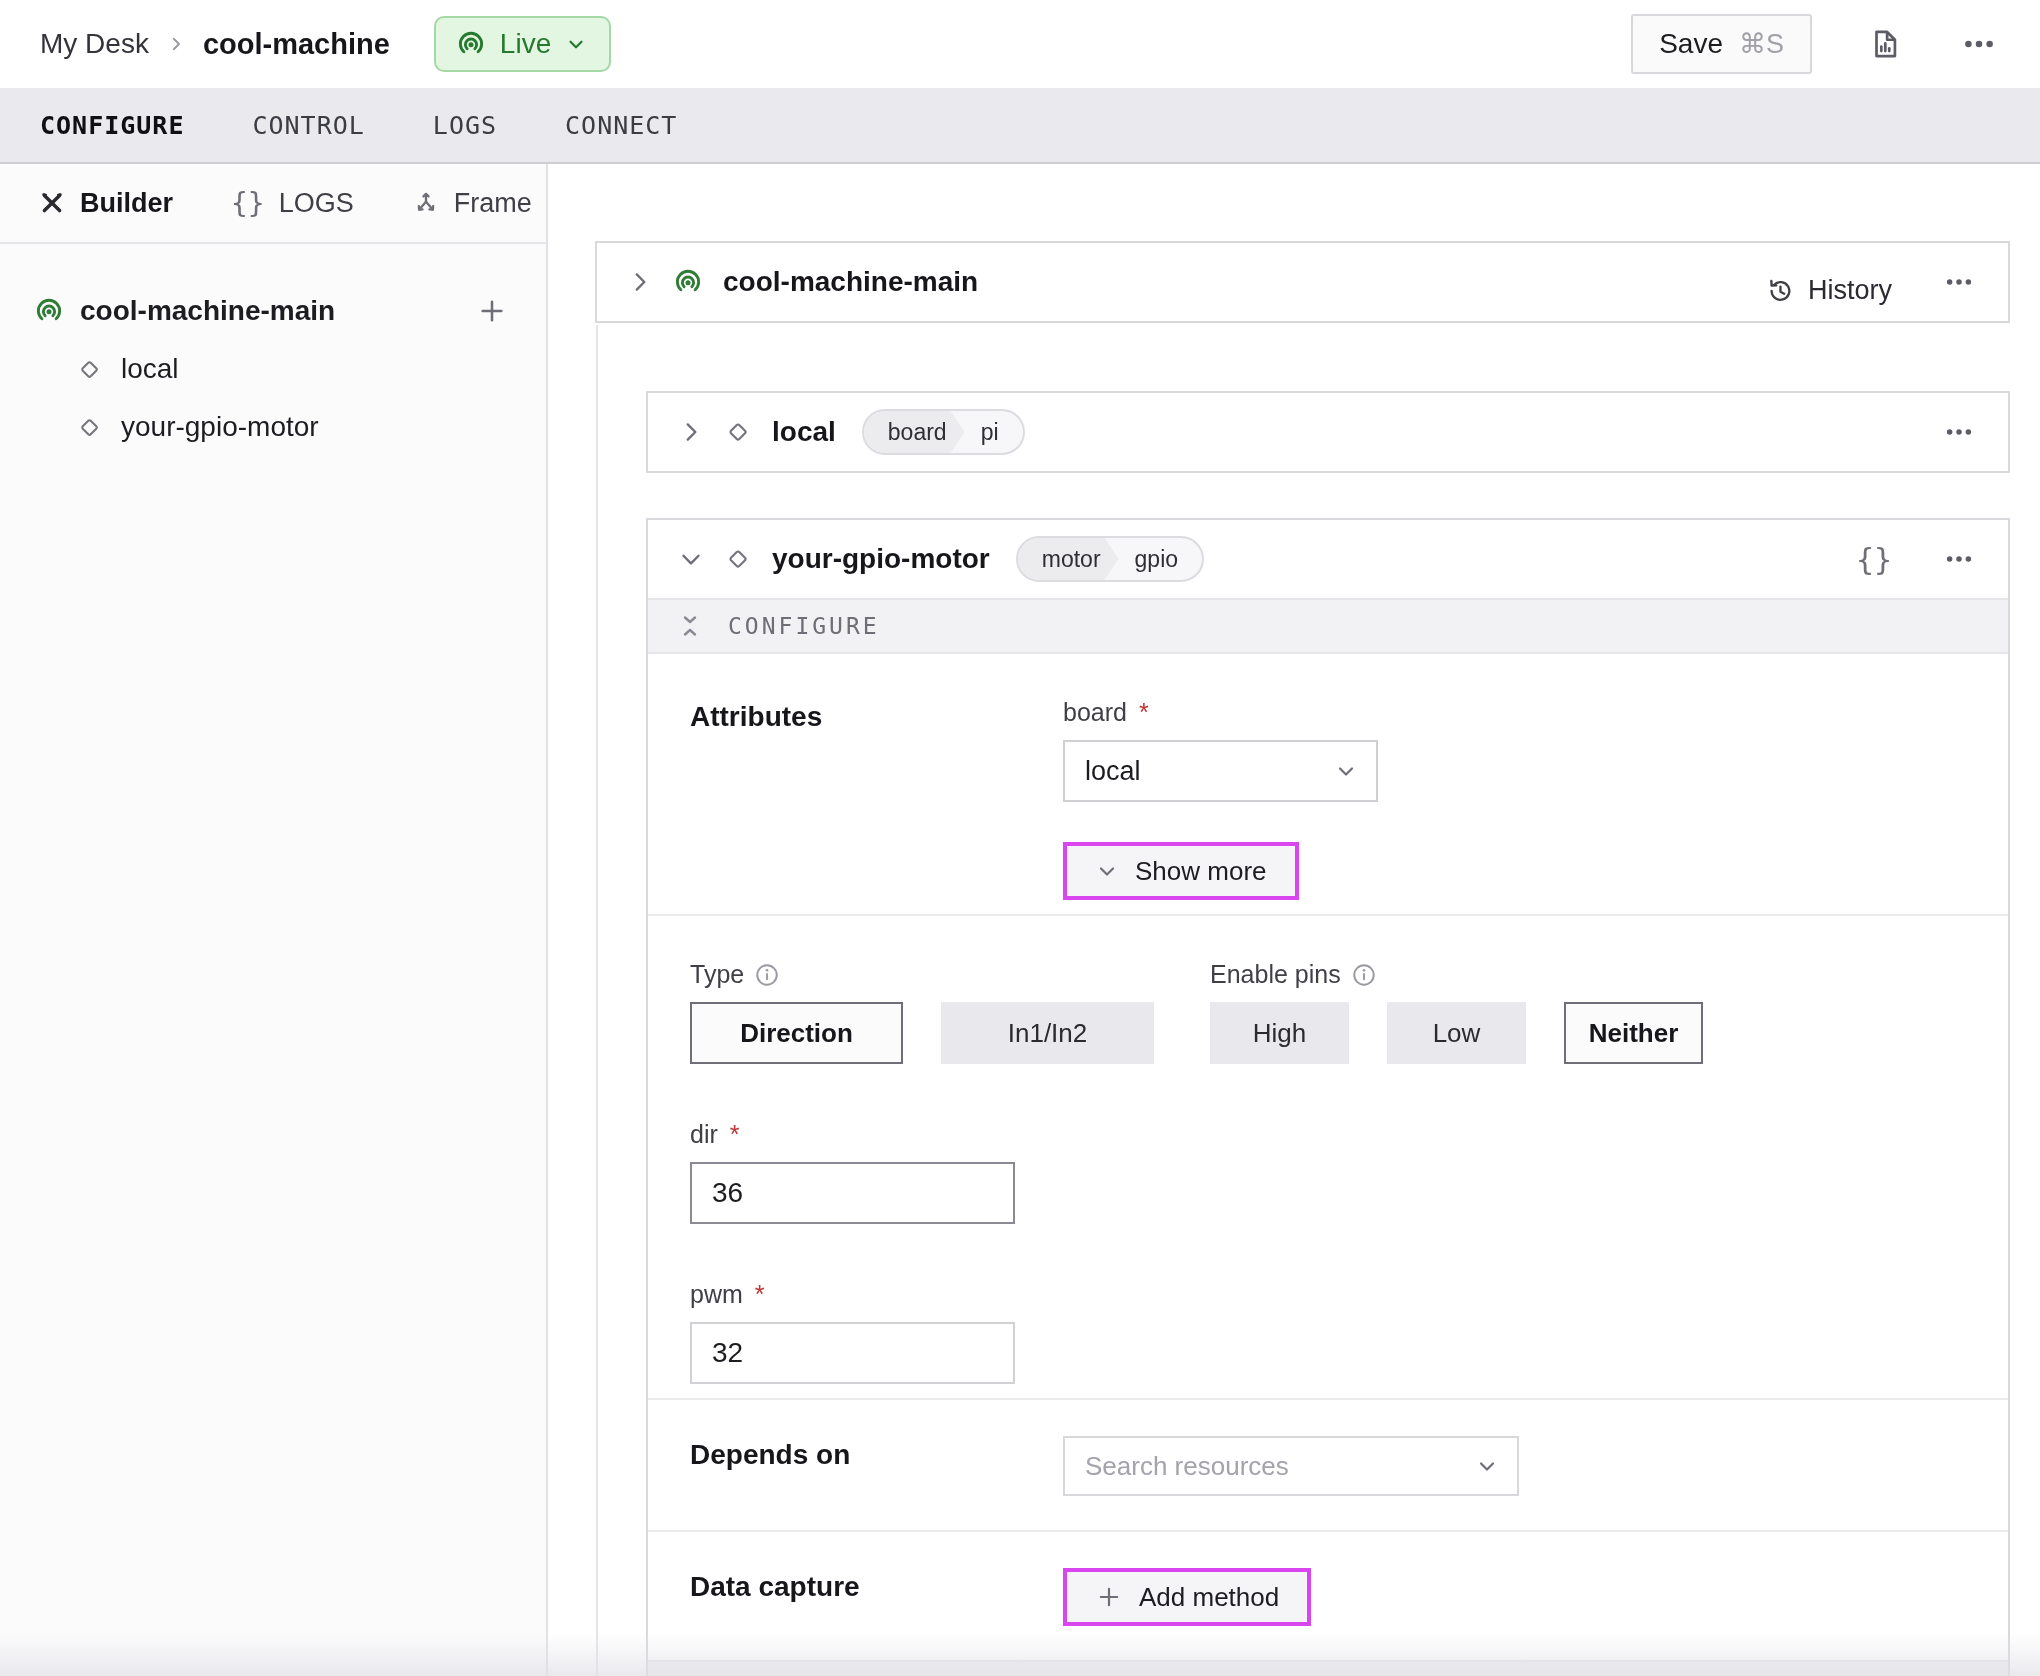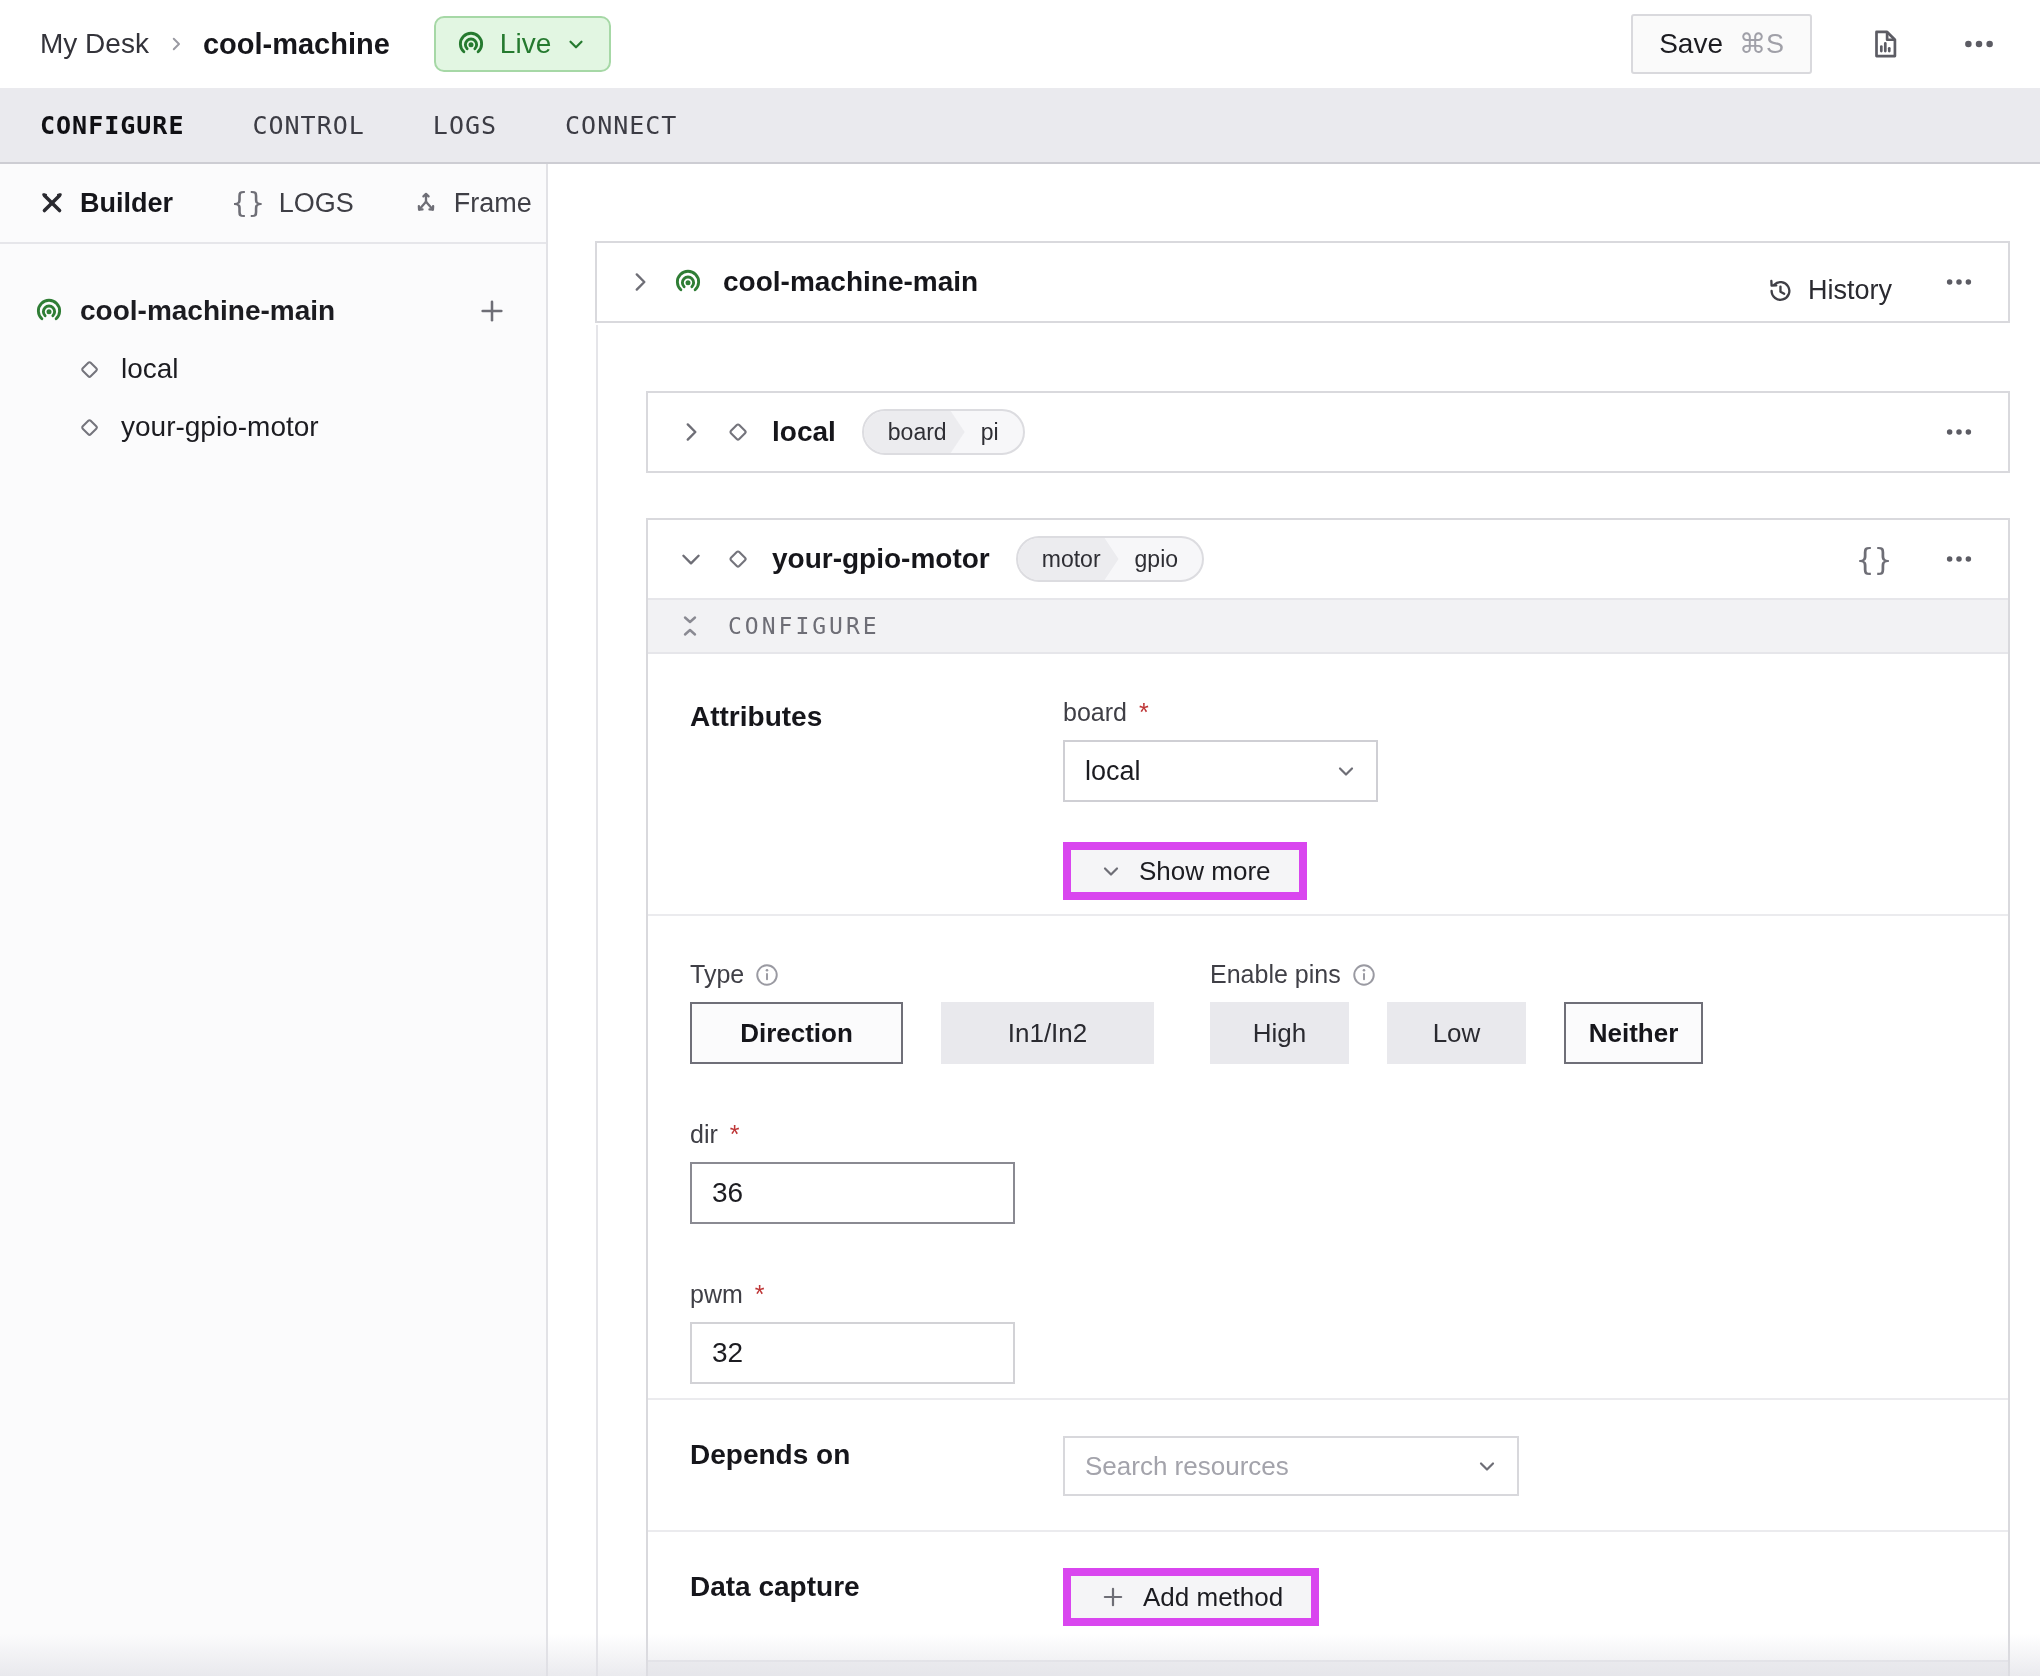--- a/index.html
+++ b/index.html
@@ -93,21 +93,21 @@
   .field-label { font-size:25px; color:#3f3f46; margin-bottom:13px; display:flex; align-items:center; gap:10px; }
   .req { color:#be3536; margin-left:2px; }
 
   .select-box {
     width:315px; height:62px; border:2px solid #cfcfd4; background:#fff; display:flex; align-items:center;
     padding:0 18px 0 20px; font-size:27px; color:#1c1c21; cursor:pointer;
   }
   .select-box .hspacer { flex:1; }
   .ghost-btn {
     display:inline-flex; align-items:center; gap:16px; height:58px; padding:0 28px;
-    background:#f5f5f7; border:8px solid #d946ef; font-size:26px; color:#1c1c21; cursor:pointer; font-family:inherit;
+    background:#f5f5f7; border:4px solid #d946ef; font-size:26px; color:#1c1c21; cursor:pointer; font-family:inherit;
   }
   .showmore { margin-top:40px; }
 
   .pin-groups { display:flex; gap:56px; align-items:flex-start; }
   .seg { display:flex;gap:36px; }
   .seg-btn {
     height:62px; display:flex; align-items:center; justify-content:center;
     background:#e9e9ed; border:2px solid transparent; font-size:26px; color:#2a2a30; cursor:pointer; font-family:inherit;
   }
   .seg-btn + .seg-btn { margin-left:2px; }

